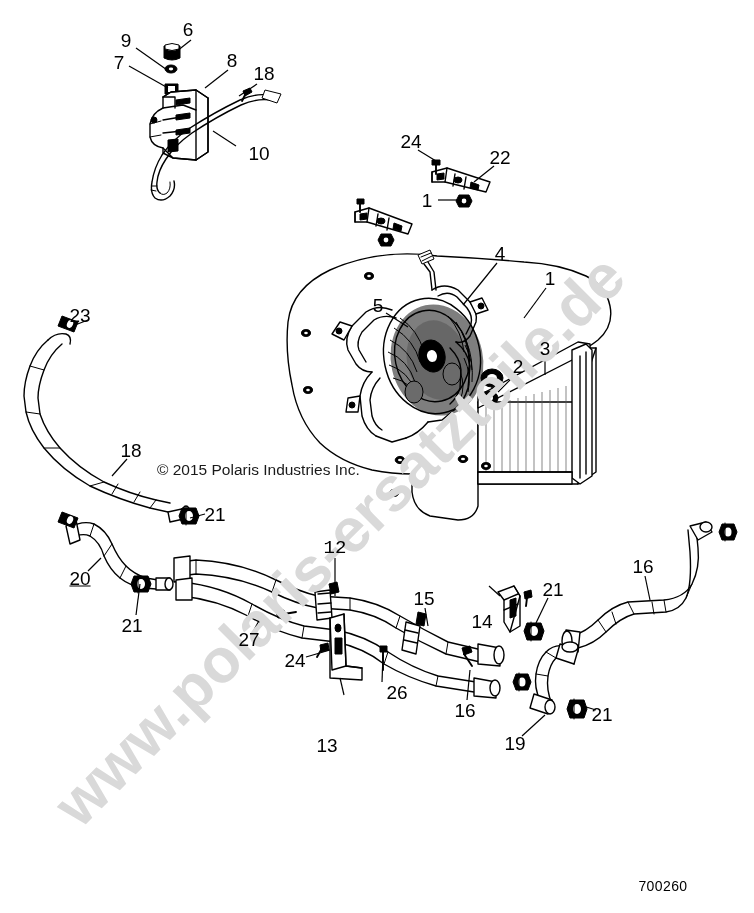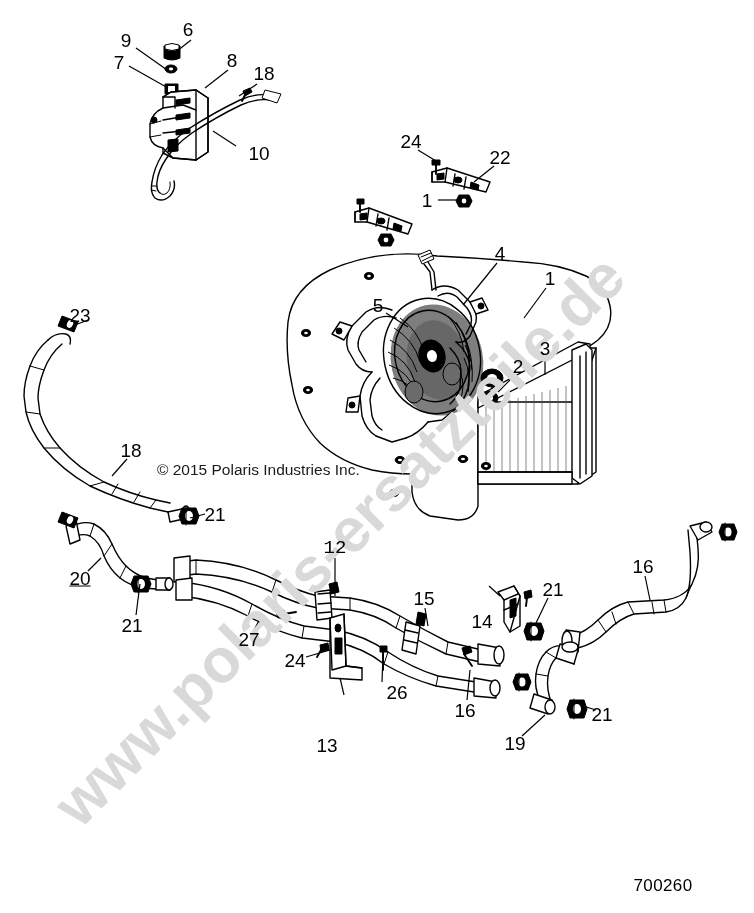--- a/index.html
+++ b/index.html
@@ -43,21 +43,21 @@
     font-size: 15.5px;
     color: #1a1a1a;
     white-space: nowrap;
   }
   #part-number {
     position: absolute;
     left: 663px;
     top: 886px;
     transform: translate(-50%, -50%);
     font-family: "Liberation Sans", sans-serif;
-    font-size: 17px;
+    font-size: 14px;
     color: #000000;
     letter-spacing: 0.4px;
   }
   .wm-text {
     font-family: "Liberation Sans", sans-serif;
     font-weight: bold;
     font-size: 62px;
     fill: #d9d9d9;
   }
 </style>

